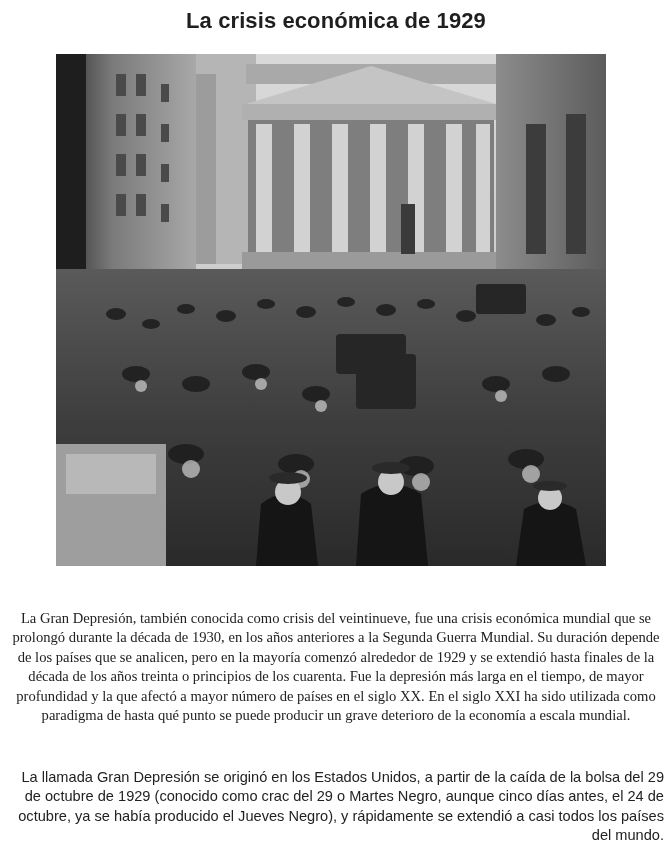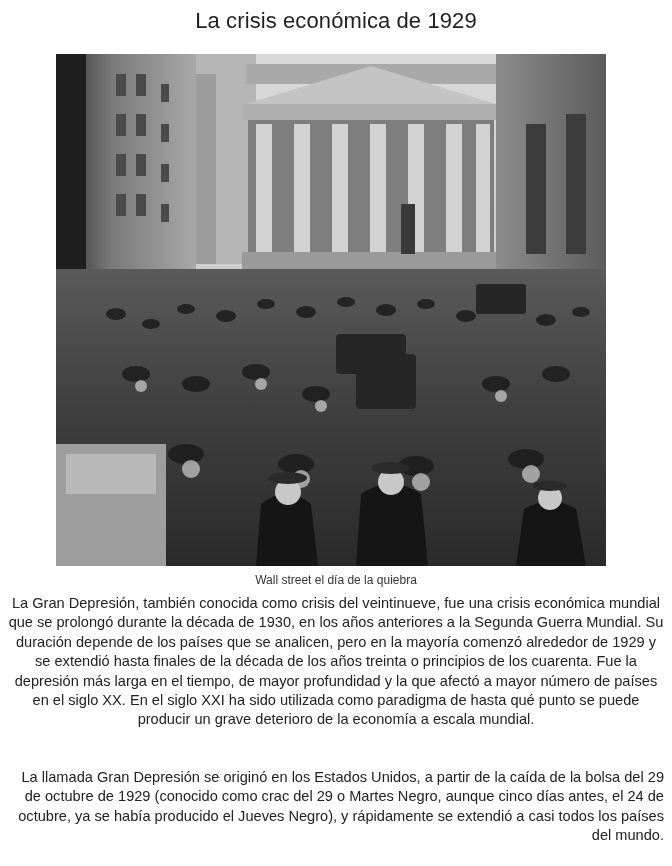--- a/index.html
+++ b/index.html
@@ -5,38 +5,38 @@
     html, body { margin: 0; padding: 0; background: #ffffff; }
     body {
       width: 672px; height: 866px; overflow: hidden;
       font-family: "Liberation Sans", "DejaVu Sans", sans-serif;
       color: #222222;
     }
     .page { position: relative; width: 672px; height: 866px; }
     .title {
       position: absolute; left: 0; top: 6px; width: 672px;
       text-align: center; font-size: 22px; line-height: 30px;
-      color: #1f1f1f; font-weight: normal; margin: 0;
+      color: #1f1f1f; font-weight: bold; margin: 0;
       letter-spacing: 0.1px;
     }
     .figure {
       position: absolute; left: 56px; top: 54px; width: 550px; height: 512px;
       overflow: hidden; background: #8a8a8a;
     }
     .figure svg { display: block; width: 550px; height: 512px; }
     .caption {
       position: absolute; left: 0; top: 572px; width: 672px;
       text-align: center; font-size: 12px; line-height: 16px; color: #333333;
     }
     .body-text {
       position: absolute; left: 8px; width: 656px;
       text-align: center; font-size: 14.6px; line-height: 19.4px;
       color: #222222; margin: 0;
     }
-    .p1 { top: 594px; }
+    .p1 { top: 609px; font-family: Liberation Serif, serif; }
     .p2 { top: 768px; text-align: right; }
   </style>
 </head>
 <body>
 
 <div class="page">
   <h1 class="title">La crisis económica de 1929</h1>
 
   <div class="figure" title="Multitud en Wall Street frente a un edificio de columnas neoclásico, fotografía en blanco y negro">
     <svg viewBox="0 0 550 512" xmlns="http://www.w3.org/2000/svg">
@@ -162,17 +162,16 @@
         <circle cx="494" cy="444" r="12"></circle>
       </g>
       <g fill="#2a2a2a">
         <ellipse cx="232" cy="424" rx="19" ry="6"></ellipse>
         <ellipse cx="335" cy="414" rx="19" ry="6"></ellipse>
         <ellipse cx="494" cy="432" rx="17" ry="5"></ellipse>
       </g>
     </svg>
   </div>
 
-  <div class="caption">Wall street el día de la quiebra</div>
 
   <p class="body-text p1">La Gran Depresión, también conocida como crisis del veintinueve, fue una crisis económica mundial que se prolongó durante la década de 1930, en los años anteriores a la Segunda Guerra Mundial. Su duración depende de los países que se analicen, pero en la mayoría comenzó alrededor de 1929 y se extendió hasta finales de la década de los años treinta o principios de los cuarenta. Fue la depresión más larga en el tiempo, de mayor profundidad y la que afectó a mayor número de países en el siglo XX. En el siglo XXI ha sido utilizada como paradigma de hasta qué punto se puede producir un grave deterioro de la economía a escala mundial.</p>
   <p class="body-text p2">La llamada Gran Depresión se originó en los Estados Unidos, a partir de la caída de la bolsa del 29 de octubre de 1929 (conocido como crac del 29 o Martes Negro, aunque cinco días antes, el 24 de octubre, ya se había producido el Jueves Negro), y rápidamente se extendió a casi todos los países del mundo.</p>
 </div>
 
 </body></html>

